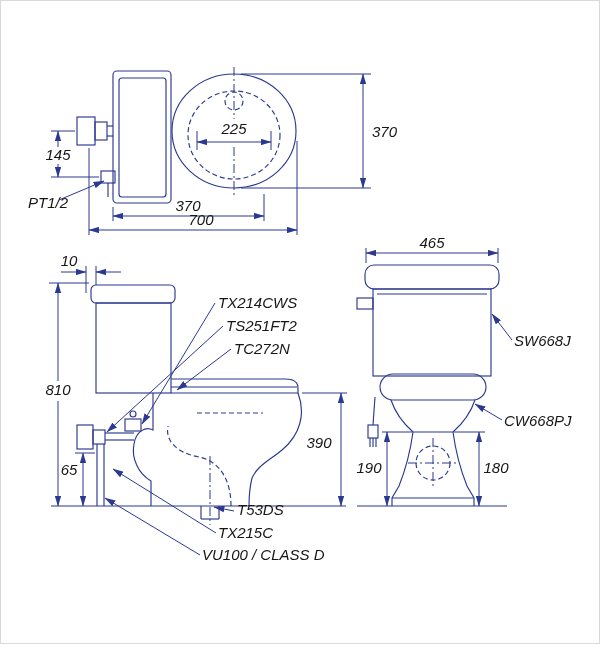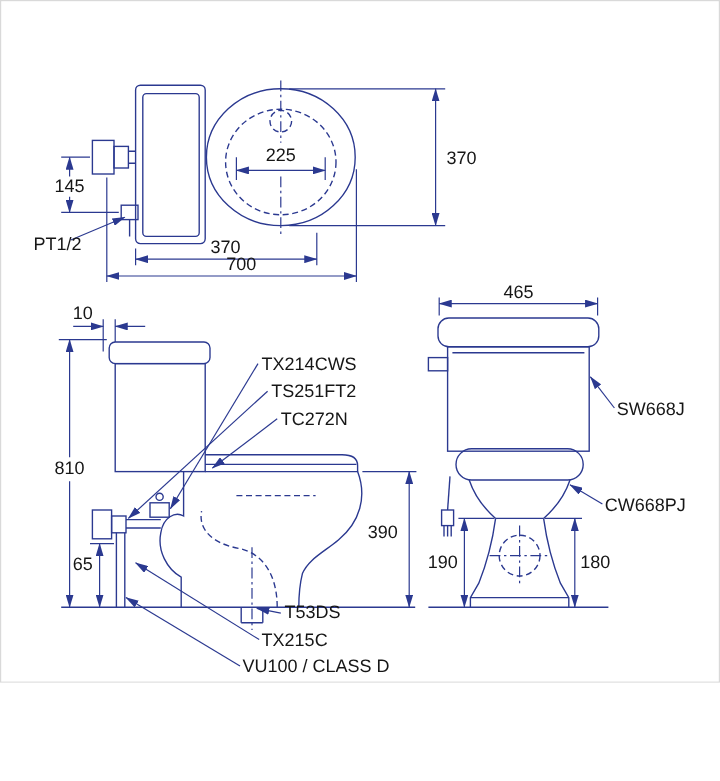--- a/index.html
+++ b/index.html
@@ -3,25 +3,25 @@
 <meta charset="utf-8">
 <style>
   :root{
     --line:#2b3990;
     --text:#161616;
     --bg:#ffffff;
     --border:#d9d9d9;
   }
   html,body{margin:0;padding:0;background:#fff;}
   .canvas{
-    width:600px;height:569px;box-sizing:border-box;
+    width:600px;height:644px;box-sizing:border-box;
     background:var(--bg);
     border:1px solid var(--border);
     font-family:"Liberation Sans",sans-serif;
-    position:relative;overflow:hidden;
+    position:relative;overflow:hidden;font-style:italic;
   }
   svg{display:block;}
   .ln{fill:none;stroke:var(--line);stroke-width:1.15;}
   .dim{fill:none;stroke:var(--line);stroke-width:1;}
   .dash{stroke-dasharray:5 3;}
   .cdash{stroke-dasharray:9 3 2 3;}
   text{
     font-family:"Liberation Sans",sans-serif;
     font-size:15px;fill:var(--text);
   }

